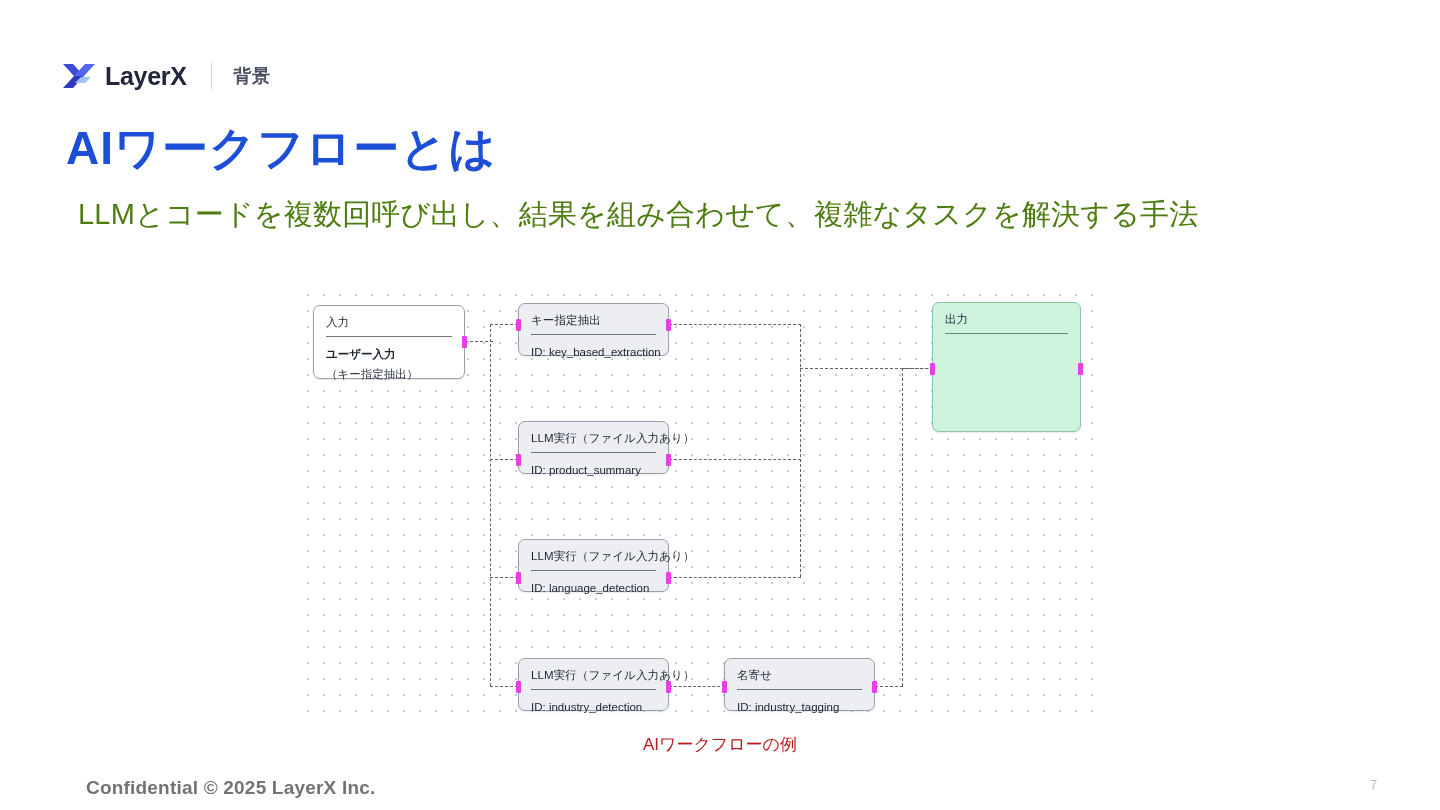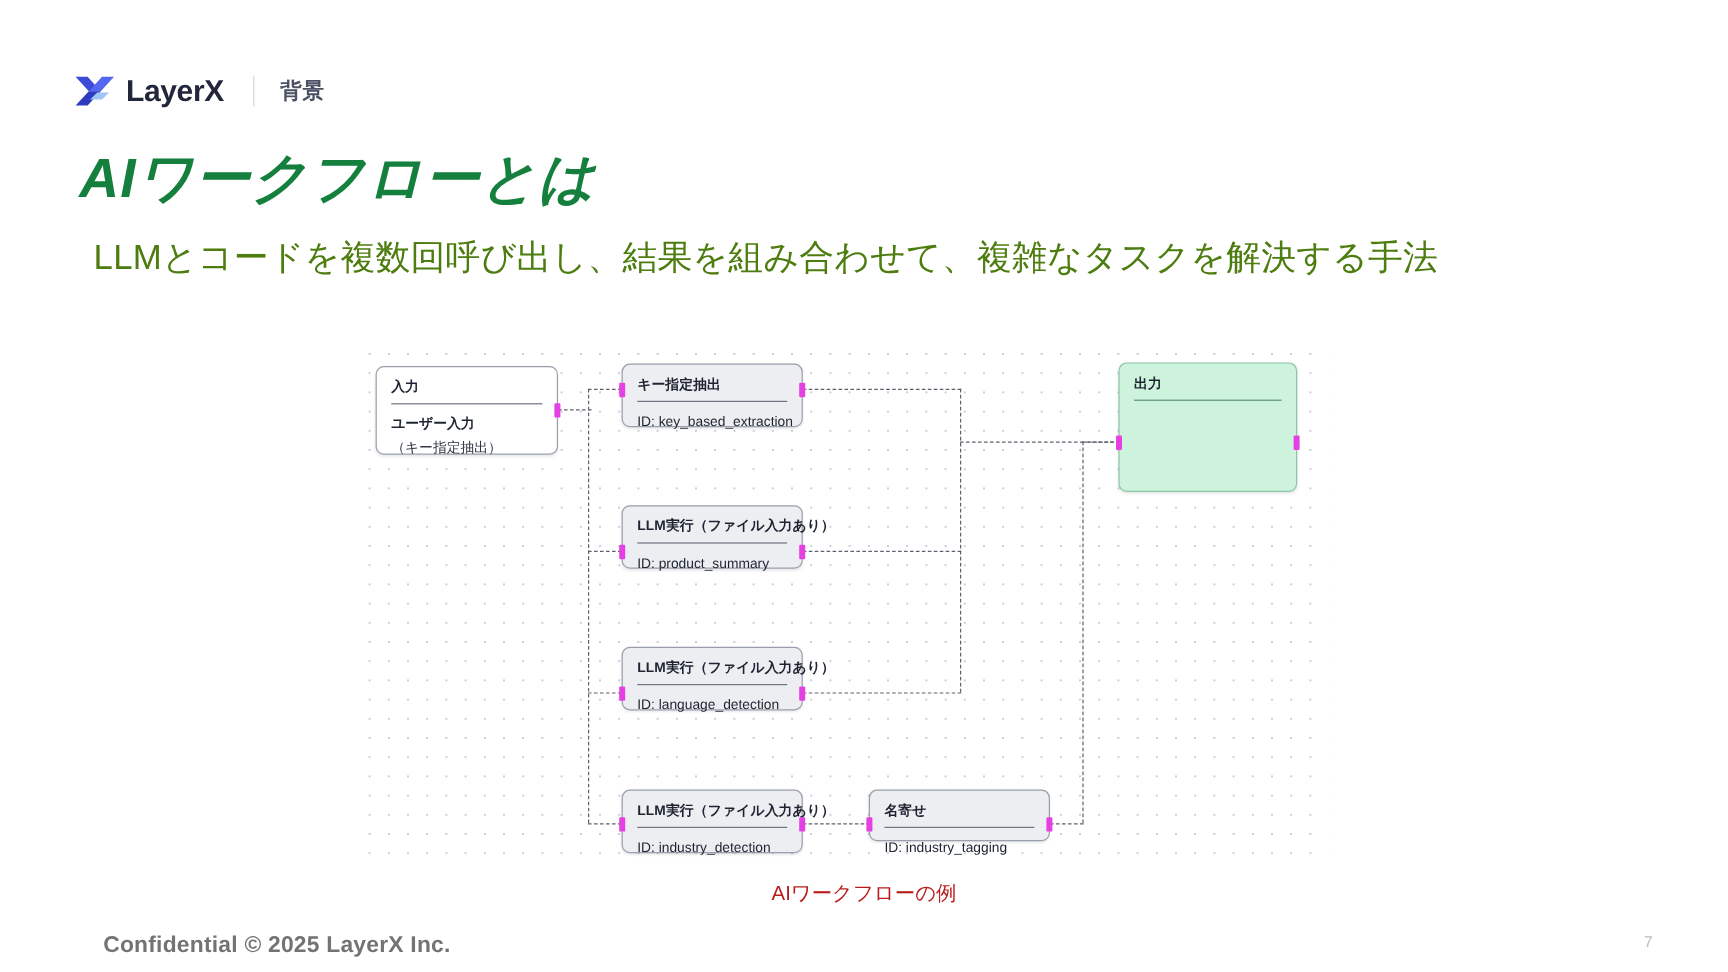--- a/index.html
+++ b/index.html
@@ -51,24 +51,23 @@
     letter-spacing: 0.5px;
   }
 
   
   .page-title {
     position: absolute;
     left: 66px;
     top: 118px;
     font-size: 46px;
     font-weight: 700;
-    color: #15803d;
+    color: #1d4ed8;
     letter-spacing: 1px;
     white-space: nowrap;
-    font-style: italic;
   }
   .page-subtitle {
     position: absolute;
     left: 78px;
     top: 195px;
     font-size: 29px;
     font-weight: 400;
     color: #4d7c0f;
     letter-spacing: 0.2px;
     white-space: nowrap;
@@ -94,21 +93,21 @@
     border-radius: 7px;
     background: #edeef2;
     box-shadow: 0 1px 2px rgba(30,35,55,0.10);
     padding: 9px 12px 10px 12px;
   }
   .node.white { background: #ffffff; }
   .node.green { background: #cdf3dc; border-color: #8ec5a5; }
 
   .node-title {
     font-size: 11.5px;
-    font-weight: 700;
+    font-weight: 400;
     color: #1d2330;
     letter-spacing: 0.1px;
     padding-bottom: 6px;
     border-bottom: 1px solid #6e7480;
     white-space: nowrap;
   }
   .node.green .node-title { border-bottom-color: #5b8f72; }
   .node-body {
     margin-top: 9px;
     font-size: 11.5px;
@@ -246,28 +245,28 @@
     <span class="port right" style="top:32px;"></span>
   </div>
 
   <div class="node" style="left:221px; top:374px; width:151px; height:53px;">
     <div class="node-title">LLM実行（ファイル入力あり）</div>
     <div class="node-body">ID: industry_detection</div>
     <span class="port left" style="top:22px;"></span>
     <span class="port right" style="top:22px;"></span>
   </div>
 
-  <div class="node" style="left:427px; top:374px; width:151px; height:43px;">
+  <div class="node" style="left:427px; top:374px; width:151px; height:53px;">
     <div class="node-title">名寄せ</div>
     <div class="node-body">ID: industry_tagging</div>
     <span class="port left" style="top:22px;"></span>
     <span class="port right" style="top:22px;"></span>
   </div>
 
-  <div class="node green" style="left:635px; top:18px; width:149px; height:108px;">
+  <div class="node green" style="left:635px; top:18px; width:149px; height:130px;">
     <div class="node-title">出力</div>
     <span class="port left" style="top:60px;"></span>
     <span class="port right" style="top:60px;"></span>
   </div>
 </div>
 
 <div class="caption">AIワークフローの例</div>
 
 <div class="footer-left">Confidential © 2025 LayerX Inc.</div>
 <div class="footer-page">7</div>

